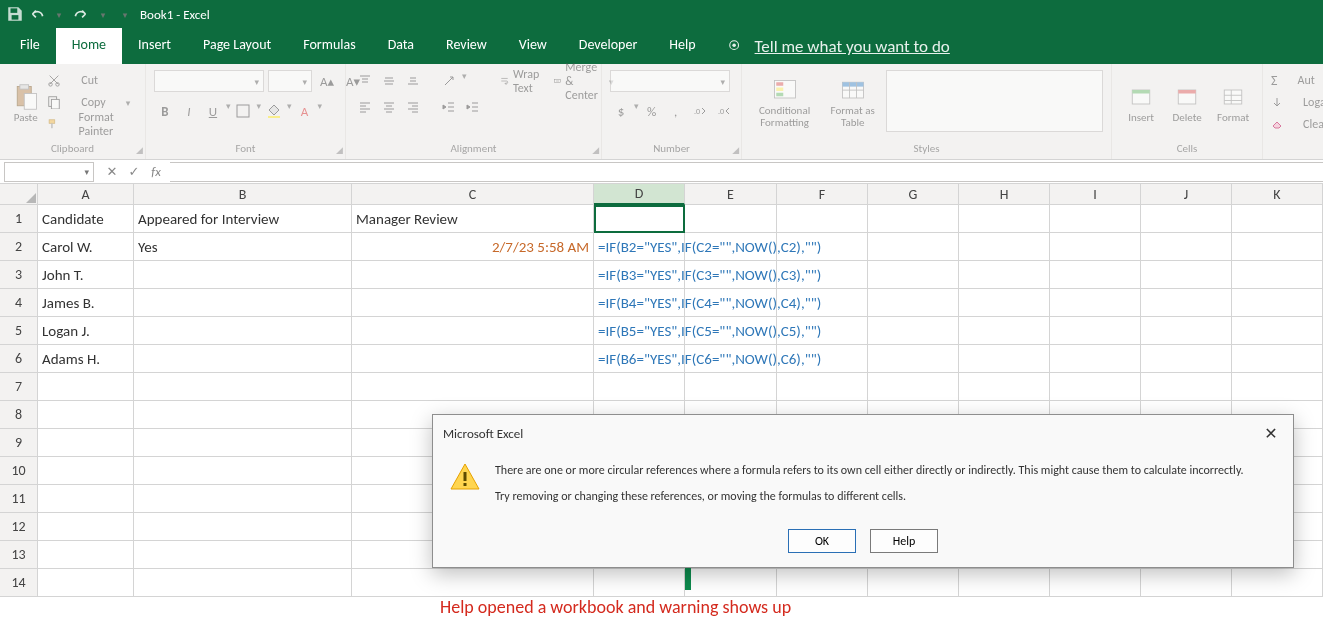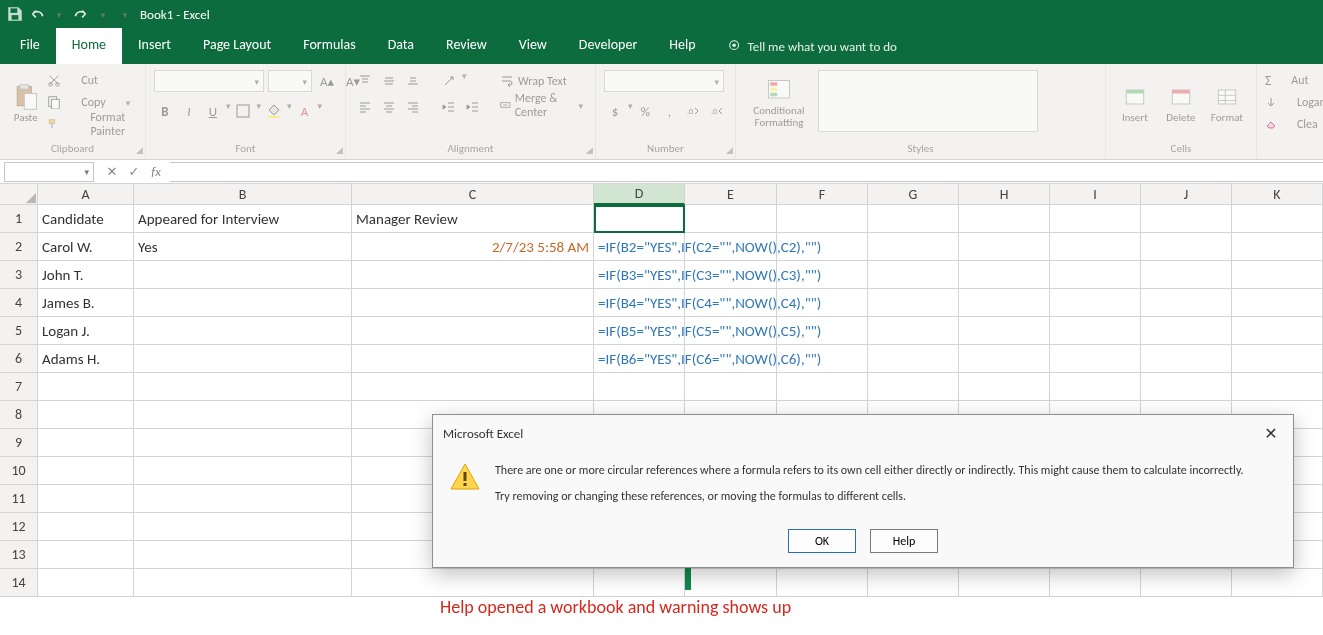--- a/index.html
+++ b/index.html
@@ -8,39 +8,39 @@
 
 .title-bar { background: #0d6c3e; height: 28px; display: flex; align-items: center; color: #fff; font-size: 12px; }
 .qat { display: flex; align-items: center; gap: 4px; padding: 0 6px; }
 .qat-icon { width: 18px; height: 18px; display: flex; align-items: center; justify-content: center; opacity: .85; }
 .title-text { flex: 1; text-align: left; font-size: 13px; }
 
 
 .ribbon-tabs { background: #0d6c3e; height: 36px; display: flex; padding-left: 4px; color: #fff; font-size: 14px; }
 .tab { padding: 8px 16px; cursor: pointer; }
 .tab.active { background: #fff; color: #0d6c3e; }
-.tell-me { display: flex; align-items: center; gap: 6px; padding: 8px 16px; font-size: 13px; opacity: .9; }
+.tell-me { display: flex; align-items: center; gap: 13px; padding: 8px 16px; font-size: 17px; opacity: .9; text-decoration: underline; }
 
 
 .ribbon { background: #f3f2f1; border-bottom: 1px solid #d4d4d4; height: 96px; display: flex; }
 .group { border-right: 1px solid #e1dfdd; padding: 2px 8px 0; display: flex; flex-direction: column; justify-content: space-between; position: relative; opacity: .55; }
 .group-label { text-align: center; font-size: 11px; color: #666; padding: 2px 0 4px; }
 .group-body { flex: 1; display: flex; align-items: flex-start; gap: 4px; padding-top: 4px; }
 .big-btn { display: flex; flex-direction: column; align-items: center; justify-content: center; width: 42px; height: 66px; font-size: 11px; color: #555; }
 .big-btn svg { width: 28px; height: 28px; }
 .small-row { display: flex; flex-direction: column; gap: 2px; font-size: 12px; color: #555; }
-.small-row div { display: flex; align-items: center; gap: 20px; height: 20px; text-align: center; }
+.small-row div { display: flex; align-items: center; gap: 20px; height: 20px; }
 .font-combo { border: 1px solid #c8c6c4; background: #fff; height: 22px; width: 110px; font-size: 12px; padding: 0 4px; display: flex; align-items: center; justify-content: space-between; }
 .size-combo { border: 1px solid #c8c6c4; background: #fff; height: 22px; width: 44px; font-size: 12px; padding: 0 4px; display: flex; align-items: center; justify-content: space-between; }
 .font-btns { display: flex; gap: 2px; margin-top: 4px; }
 .fb { width: 22px; height: 22px; display: flex; align-items: center; justify-content: center; font-size: 13px; color: #555; }
 .align-row { display: flex; gap: 2px; }
 .ab { width: 22px; height: 22px; display: flex; align-items: center; justify-content: center; }
 .ab svg { width: 14px; height: 14px; }
-.wrap-merge { display: flex; flex-direction: column; gap: 2px; margin-left: 8px; }
+.wrap-merge { display: flex; gap: 2px; margin-left: 8px; }
 .wm-btn { display: flex; align-items: center; gap: 4px; font-size: 12px; height: 22px; padding: 0 4px; color: #555; }
 .num-combo { border: 1px solid #c8c6c4; background: #fff; height: 22px; width: 120px; font-size: 12px; padding: 0 4px; display: flex; align-items: center; justify-content: space-between; }
 .num-btns { display: flex; gap: 2px; margin-top: 4px; }
 .styles-gallery { border: 1px solid #c8c6c4; background: #fff; width: 220px; height: 62px; }
 .launcher { position: absolute; right: 2px; bottom: 4px; font-size: 9px; color: #999; }
 
 
 .fbar-row { display: flex; align-items: center; height: 24px; border-bottom: 1px solid #d4d4d4; background: #fff; }
 .name-box { width: 90px; border: 1px solid #c8c6c4; margin: 0 4px; height: 20px; display: flex; align-items: center; padding: 0 4px; font-size: 12px; justify-content: space-between; }
 .fb-icons { display: flex; gap: 2px; padding: 0 4px; }
@@ -336,20 +336,28 @@
     <div class="group-body">
       <div class="big-btn" style="width:70px">
         <svg viewBox="0 0 32 32">
             <rect x="4" y="4" width="24" height="20" fill="#fff" stroke="#999"></rect>
             <rect x="6" y="6" width="8" height="4" fill="#e57373"></rect>
             <rect x="6" y="12" width="8" height="4" fill="#fff176"></rect>
             <rect x="6" y="18" width="8" height="4" fill="#81c784"></rect>
           </svg>
         <span style="text-align:center;line-height:1.1">Conditional Formatting</span>
       </div>
+      <div class="big-btn" style="width:60px">
+        <svg viewBox="0 0 32 32">
+            <rect x="4" y="6" width="24" height="18" fill="#fff" stroke="#999"></rect>
+            <rect x="4" y="6" width="24" height="5" fill="#5b9bd5"></rect>
+            <path d="M12 6v18M20 6v18M4 15h24" stroke="#999"></path>
+          </svg>
+        <span style="text-align:center;line-height:1.1">Format as Table</span>
+      </div>
       <div class="styles-gallery"></div>
     </div>
     <div class="group-label">Styles</div>
   </div>
 
   <div class="group">
     <div class="group-body">
       <div class="big-btn">
           <svg viewBox="0 0 32 32">
             <rect x="6" y="8" width="20" height="16" fill="#fff" stroke="#999"></rect>

